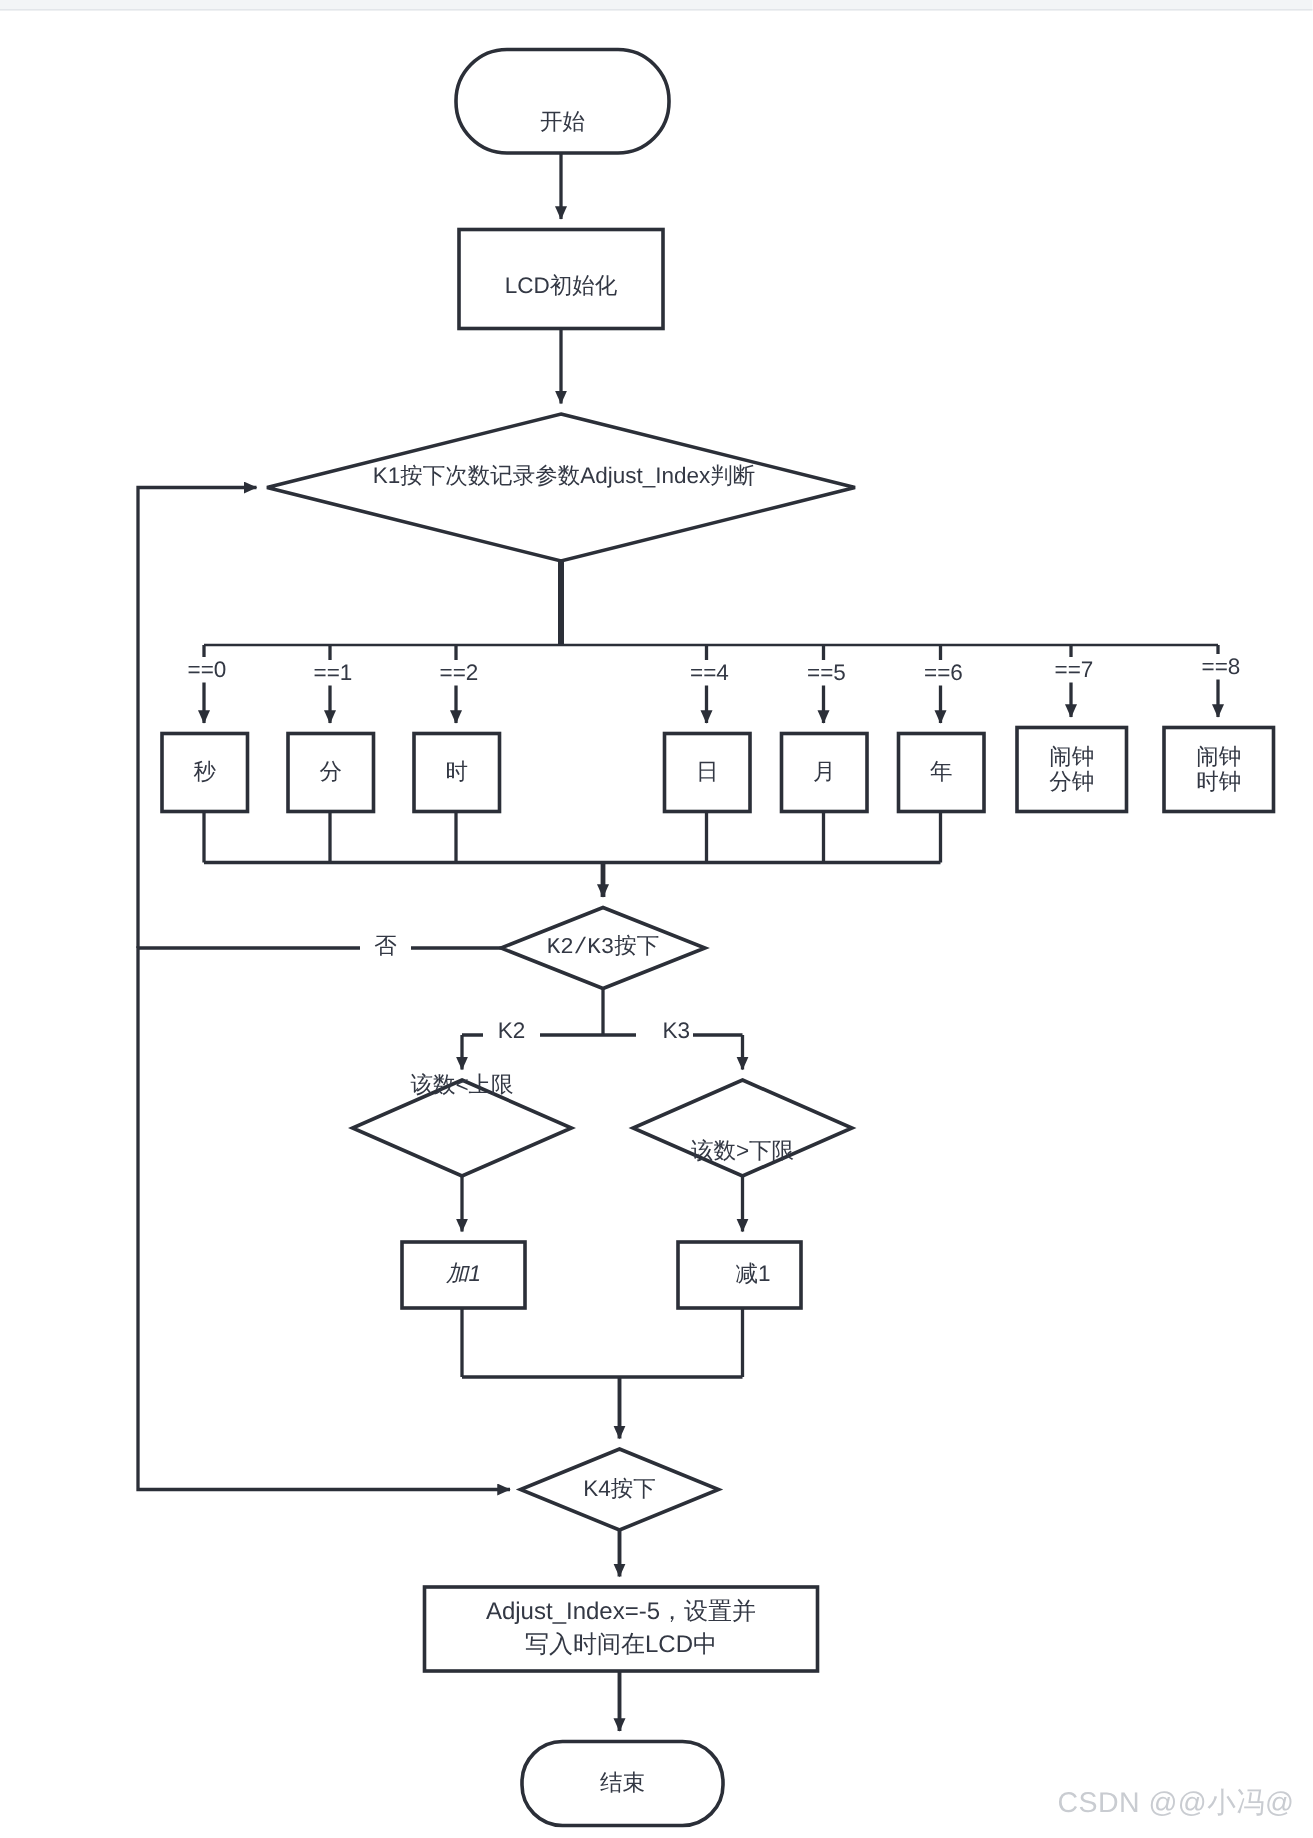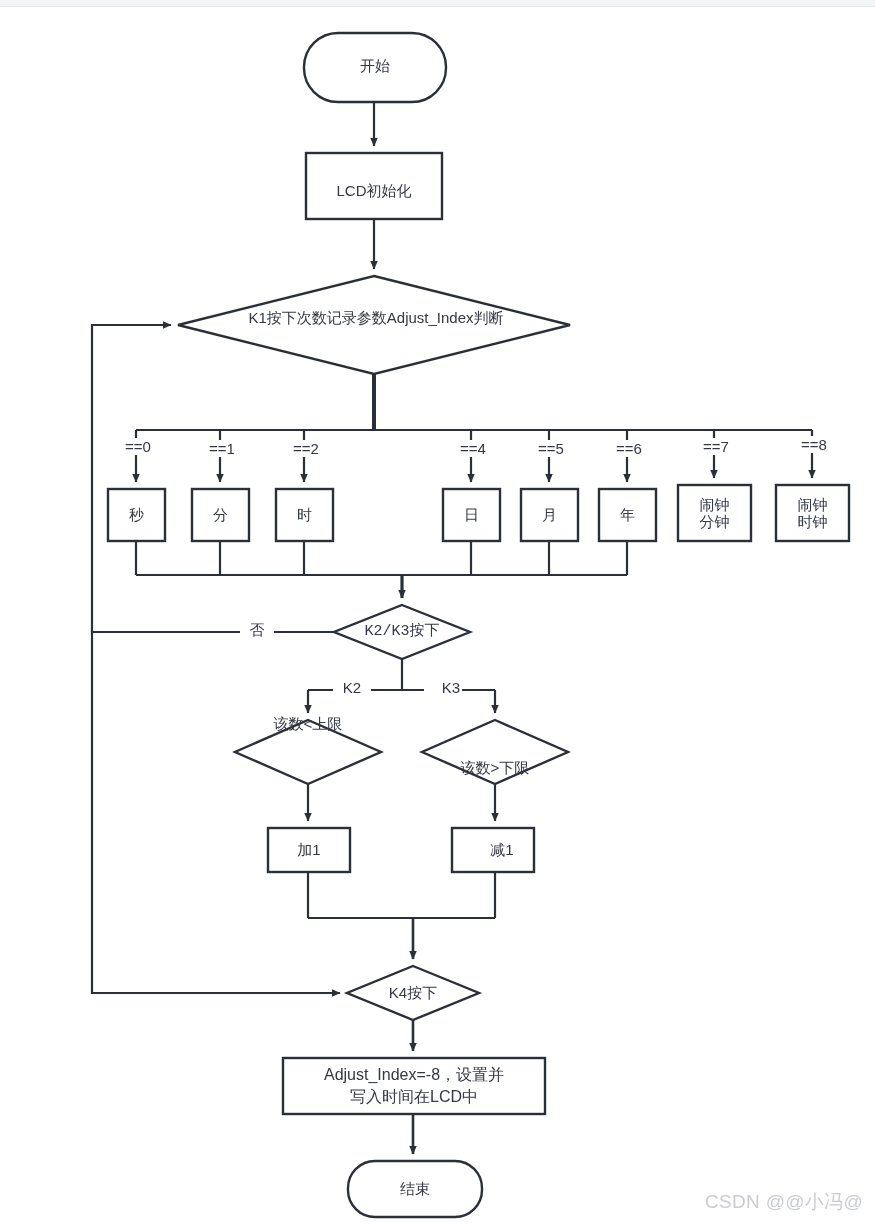--- a/index.html
+++ b/index.html
@@ -148,21 +148,21 @@
     <path d="M495,872 L495,918"></path>
     <path d="M308,918 L495,918"></path>
     <path stroke-width="2.6" d="M413,918 L413,959" marker-end="url(#arrow)"></path>
 
     <path stroke-width="2.6" d="M413,1020 L413,1051" marker-end="url(#arrow)"></path>
 
     <path stroke-width="2.6" d="M413,1114 L413,1154" marker-end="url(#arrow)"></path>
   </g>
 </svg>
 
-<div class="lbl" style="left:304px; top:33px; width:142px; height:66px;">开始</div>
+<div class="lbl" style="left:304px; top:49px; width:142px; height:66px;">开始</div>
 
 <div class="lbl" style="left:306px; top:153px; width:136px; height:76px;">LCD初始化</div>
 
 <div class="lbl" style="left:180px; top:305px; width:392px; height:26px;">K1按下次数记录参数Adjust_Index判断</div>
 
 <div class="lbl" style="left:108px; top:489px; width:57px; height:52px;">秒</div>
 <div class="lbl" style="left:192px; top:489px; width:57px; height:52px;">分</div>
 <div class="lbl" style="left:276px; top:489px; width:57px; height:52px;">时</div>
 <div class="lbl" style="left:443px; top:489px; width:57px; height:52px;">日</div>
 <div class="lbl" style="left:521px; top:489px; width:57px; height:52px;">月</div>
@@ -170,36 +170,36 @@
 <div class="lbl" style="left:678px; top:485px; width:73px; height:56px;">闹钟
 分钟</div>
 <div class="lbl" style="left:776px; top:485px; width:73px; height:56px;">闹钟
 时钟</div>
 
 <div class="lbl" style="left:334px; top:620px; width:136px; height:24px;font-family:Liberation Mono, monospace;">K2/K3按下</div>
 
 <div class="lbl" style="left:235px; top:712px; width:146px; height:24px;">该数&lt;上限</div>
 <div class="lbl" style="left:422px; top:756px; width:146px; height:24px;">该数&gt;下限</div>
 
-<div class="lbl" style="left:268px; top:828px; width:82px; height:44px;">加1</div>
+<div class="lbl" style="left:268px; top:828px; width:82px; height:44px;font-style:italic;">加1</div>
 <div class="lbl" style="left:452px; top:828px; width:100px; height:44px;">减1</div>
 
 <div class="lbl" style="left:347px; top:981px; width:132px; height:24px;">K4按下</div>
 
-<div class="lbl" style="left:283px; top:1058px; width:262px; height:56px; font-size:16px; line-height:1.4;">Adjust_Index=-8，设置并
+<div class="lbl" style="left:283px; top:1058px; width:262px; height:56px; font-size:16px; line-height:1.4;">Adjust_Index=-5，设置并
 写入时间在LCD中</div>
 
 <div class="lbl" style="left:348px; top:1161px; width:134px; height:56px;">结束</div>
 
 <div class="edge-lbl" style="left:112px; top:438px; width:48px;">==0</div>
 <div class="edge-lbl" style="left:196px; top:440px; width:48px;">==1</div>
 <div class="edge-lbl" style="left:280px; top:440px; width:48px;">==2</div>
 <div class="edge-lbl" style="left:447px; top:440px; width:48px;">==4</div>
 <div class="edge-lbl" style="left:525px; top:440px; width:48px;">==5</div>
 <div class="edge-lbl" style="left:603px; top:440px; width:48px;">==6</div>
 <div class="edge-lbl" style="left:690px; top:438px; width:48px;">==7</div>
 <div class="edge-lbl" style="left:788px; top:436px; width:48px;">==8</div>
 
 <div class="edge-lbl" style="left:240px; top:621px; width:30px;">否</div>
-<div class="edge-lbl" style="left:333px; top:679px; width:34px;">K2</div>
+<div class="edge-lbl" style="left:322px; top:679px; width:34px;">K2</div>
 <div class="edge-lbl" style="left:424px; top:679px; width:34px;text-align:right;">K3</div>
 
 <div id="watermark">CSDN @@小冯@</div>
 
 </body></html>

